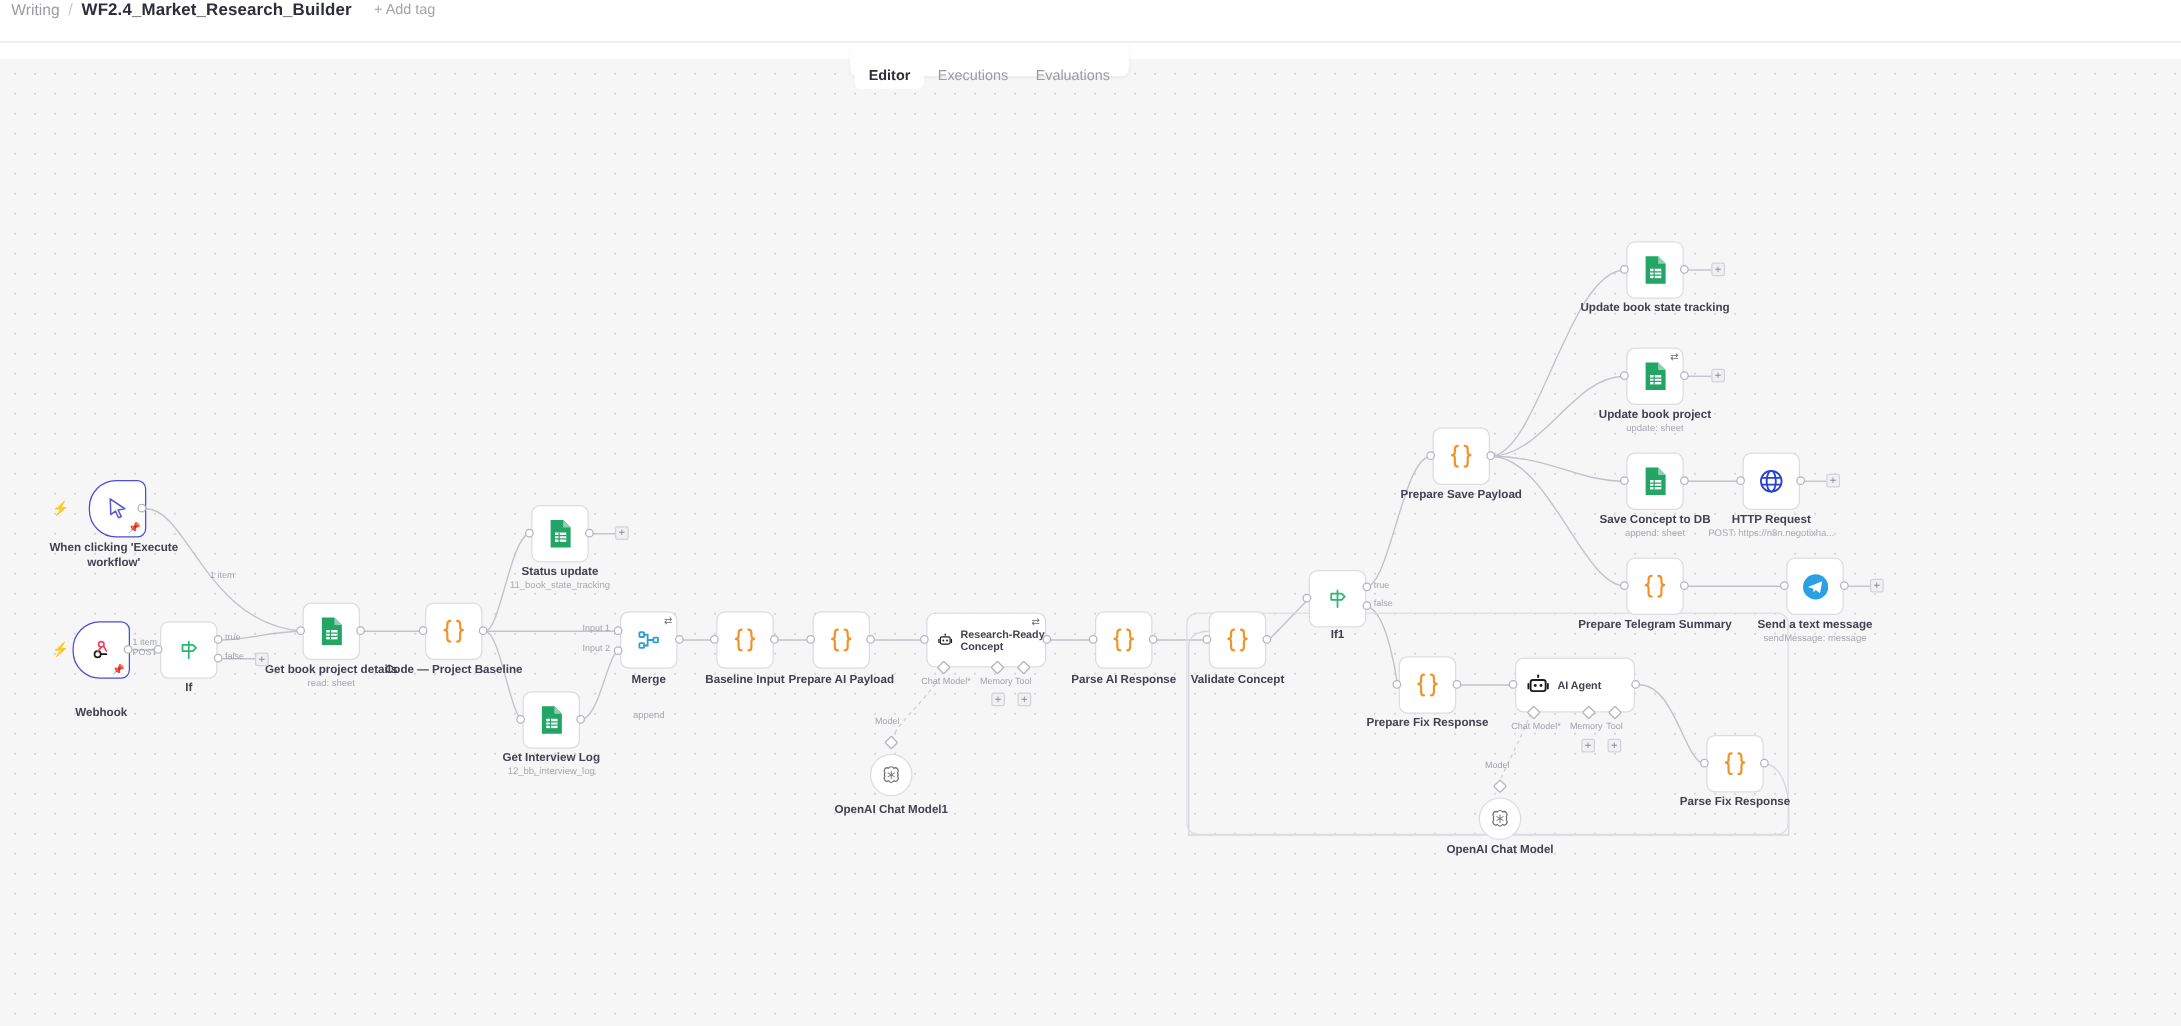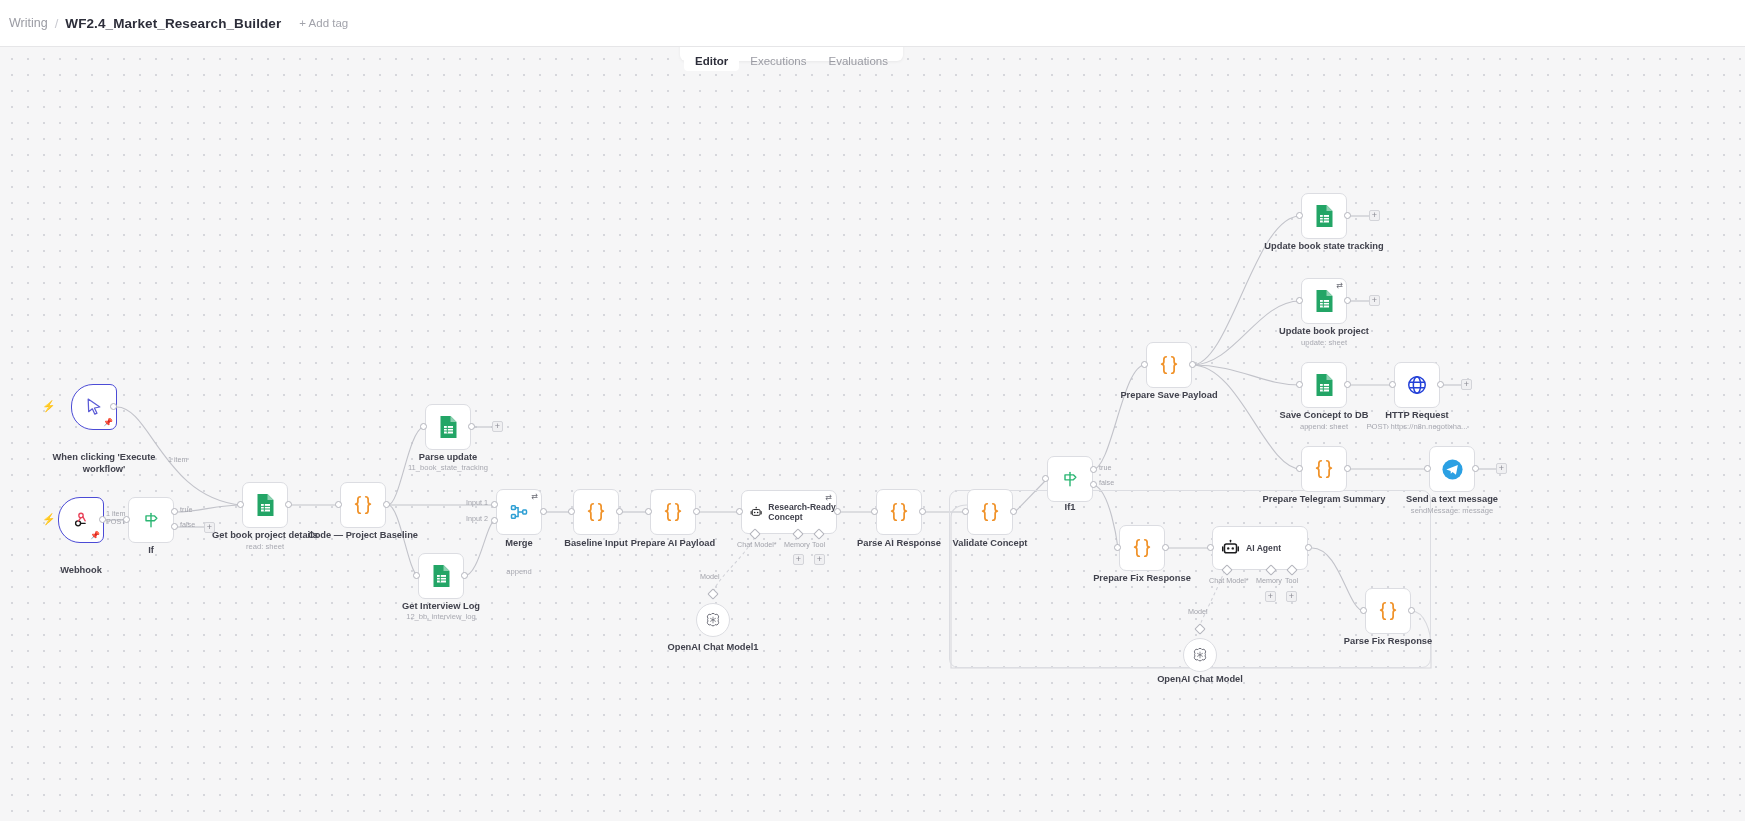--- a/index.html
+++ b/index.html
@@ -5,23 +5,23 @@
   * { box-sizing: border-box; margin: 0; padding: 0; }
   html, body {
     width: 1745px; height: 821px;
     font-family: "Liberation Sans", sans-serif;
     background: #fff; overflow: hidden;
   }
   #app { position: relative; width: 1745px; height: 821px; }
 
   
   .header {
-    position: absolute; top: 0; left: 0; width: 1745px; height: 47px;
+    position: absolute; top: 0; left: 0; width: 1745px; height: 34px;
     background: #fff; border-bottom: 1px solid #e6e6e8;
-    display: flex; align-items: center; z-index: 40;
+    display: flex; align-items: flex-start; z-index: 40;
   }
   .breadcrumb { display: flex; align-items: center; padding-left: 9px; gap: 7px; }
   .bc-project { font-size: 12.5px; color: #9a9ba3; }
   .bc-sep { font-size: 13px; color: #c9cad1; }
   .bc-title { font-size: 13.5px; color: #2d2e3a; font-weight: 600; letter-spacing: .1px; }
   .add-tag { font-size: 11.5px; color: #a2a3ab; margin-left: 11px; cursor: pointer; }
 
   .header-right {
     margin-left: auto; display: flex; align-items: center; gap: 12px; padding-right: 0;
     height: 100%;
@@ -232,21 +232,21 @@
     <div class="agentbox" style="left:949px; top:443px; width:482px; height:178px;"></div>
 
     <div class="bolt" style="left:42px; top:353px;">⚡</div>
     <div class="node trigger" style="left:71px; top:337px;">
       <svg width="20" height="20" viewBox="0 0 24 24" fill="#4b4bd6">
         <path d="M5 2.5 L19 12 L12.5 13.2 L15.6 19.4 L13 20.6 L10 14.2 L5.6 17.6 Z" fill="none" stroke="#5b5bd6" stroke-width="1.5" stroke-linejoin="round"></path>
       </svg>
       <span class="pinicon">📌</span>
     </div>
     <div class="ep" style="left:110px; top:356px;"></div>
-    <div class="nodelabel" style="left:39px; top:386px;margin-top:19px;">When clicking 'Execute workflow'</div>
+    <div class="nodelabel" style="left:26px; top:386px;">When clicking 'Execute workflow'</div>
     <div class="edgelabel" style="left:168px; top:408px;">1 item</div>
 
     <div class="bolt" style="left:42px; top:466px;">⚡</div>
     <div class="node trigger" style="left:58px; top:450px;">
       <svg width="20" height="20" viewBox="0 0 24 24" fill="none">
         <circle cx="8.5" cy="16" r="3" stroke="#1a1a1a" stroke-width="1.6"></circle>
         <circle cx="12" cy="6.5" r="2.6" stroke="#e8435a" stroke-width="1.6"></circle>
         <path d="M12 9.1 L8.7 13.4" stroke="#e8435a" stroke-width="1.6" stroke-linecap="round"></path>
         <path d="M11.5 16 L17 16" stroke="#1a1a1a" stroke-width="1.6" stroke-linecap="round"></path>
         <path d="M14.2 8 L17 13" stroke="#e8435a" stroke-width="1.6" stroke-linecap="round"></path>
@@ -299,21 +299,21 @@
       <svg width="21" height="24" viewBox="0 0 20 24" class="gicon">
         <path d="M2 1h10l6 6v16H2z" fill="#23a566"></path>
         <path d="M12 1l6 6h-6z" fill="#8ed1b1"></path>
         <rect x="5.5" y="11" width="9" height="7.5" fill="#fff"></rect>
         <path d="M5.5 13.4h9M5.5 16h9M8.8 11v7.5" stroke="#23a566" stroke-width="1"></path>
       </svg>
     </div>
     <div class="ep" style="left:420px; top:376px;"></div>
     <div class="ep" style="left:468px; top:376px;"></div>
     <div class="plusbox" style="left:492px; top:374px;">+</div>
-    <div class="nodelabel" style="left:383px; top:405px;">Parse update</div>
+    <div class="nodelabel" style="left:383px; top:405px;">Status update</div>
     <div class="nodesub" style="left:373px; top:416px;">11_book_state_tracking</div>
 
     <div class="node sq" style="left:418px; top:506px;">
       <svg width="21" height="24" viewBox="0 0 20 24" class="gicon">
         <path d="M2 1h10l6 6v16H2z" fill="#23a566"></path>
         <path d="M12 1l6 6h-6z" fill="#8ed1b1"></path>
         <rect x="5.5" y="11" width="9" height="7.5" fill="#fff"></rect>
         <path d="M5.5 13.4h9M5.5 16h9M8.8 11v7.5" stroke="#23a566" stroke-width="1"></path>
       </svg>
     </div>

